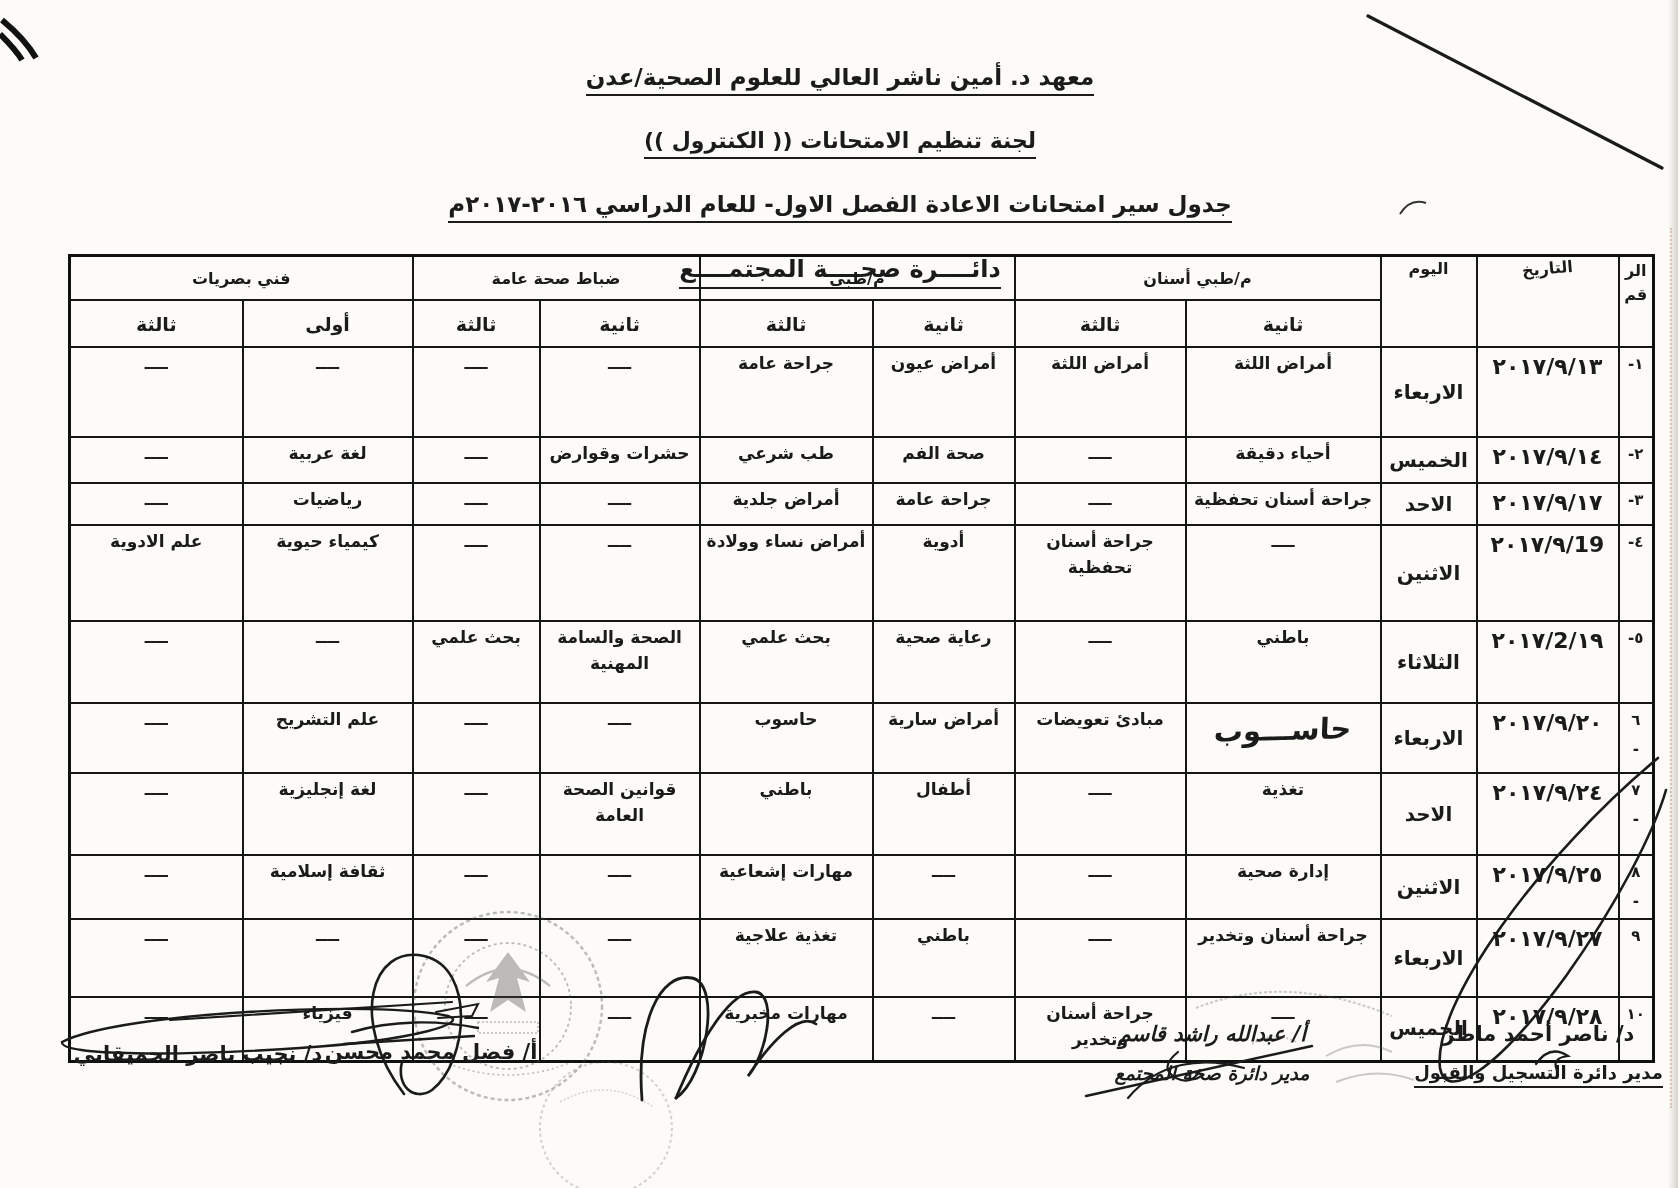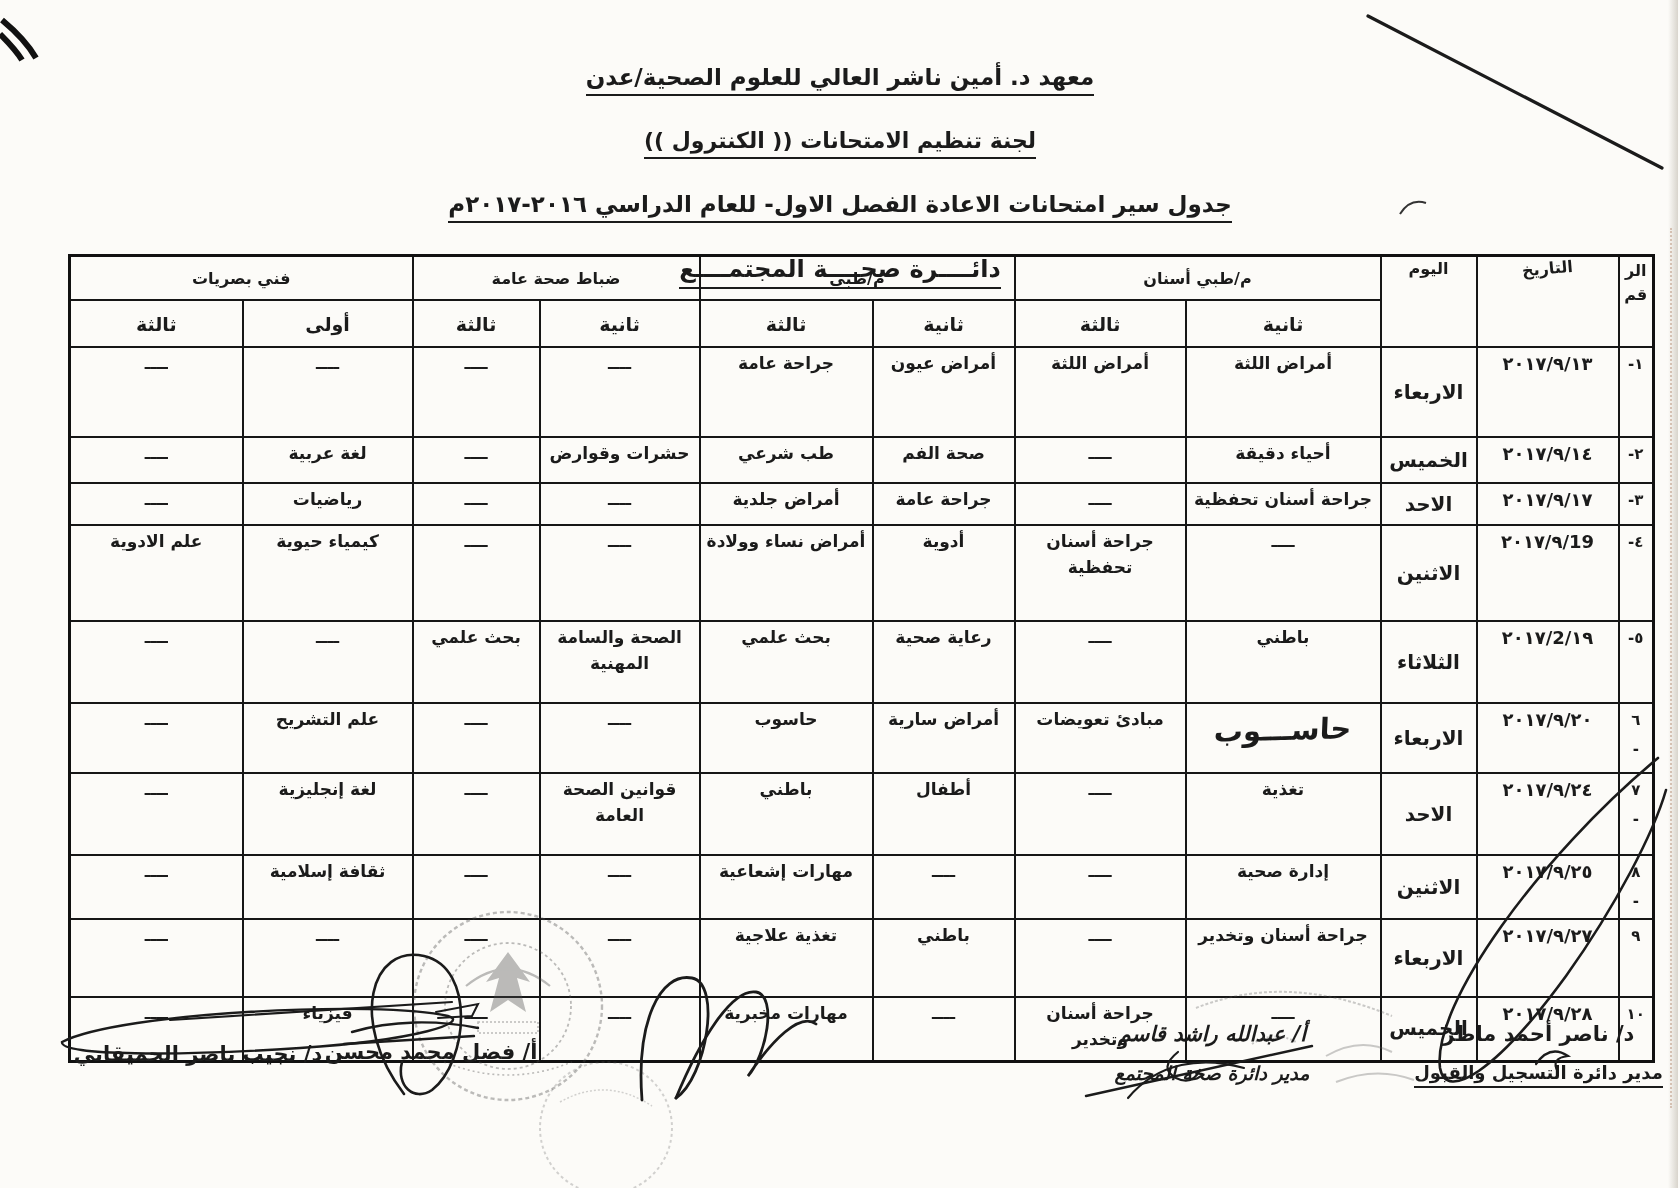--- a/index.html
+++ b/index.html
@@ -54,21 +54,21 @@
   }
   table.sched{border:3px solid #111;}
   thead tr.groups th{height:38px;font-size:16px;}
   thead tr.subs th{height:41px;font-size:19px;border-bottom:1px solid #701a75;}
   th.th-day{font-size:20px;vertical-align:top;padding-top:14px;}
   th.th-date{font-size:17px;vertical-align:top;padding-top:6px;}
   th.th-date span{display:inline-block;transform:rotate(-5deg);}
   th.th-no{font-size:14px;vertical-align:top;padding:6px 1px;line-height:1.5;}
   tbody td{font-size:17px;vertical-align:top;padding-top:9px;line-height:1.55;}
   tbody td.c-day{font-size:20px;vertical-align:middle;}
-  tbody td.c-date{font-size:18px;direction:ltr;unicode-bidi:isolate;letter-spacing:1px;}
+  tbody td.c-date{font-size:22px;direction:ltr;unicode-bidi:isolate;letter-spacing:1px;}
   tbody td.c-no{font-size:15px;direction:ltr;white-space:pre-line;line-height:1.9;}
   .hand{
     font-size:29px;
     display:inline-block;
     transform:rotate(-1.5deg) skewX(-4deg);
     margin-top:2px;
   }
 
   
   .sig{position:absolute;text-align:center;font-weight:bold;}

